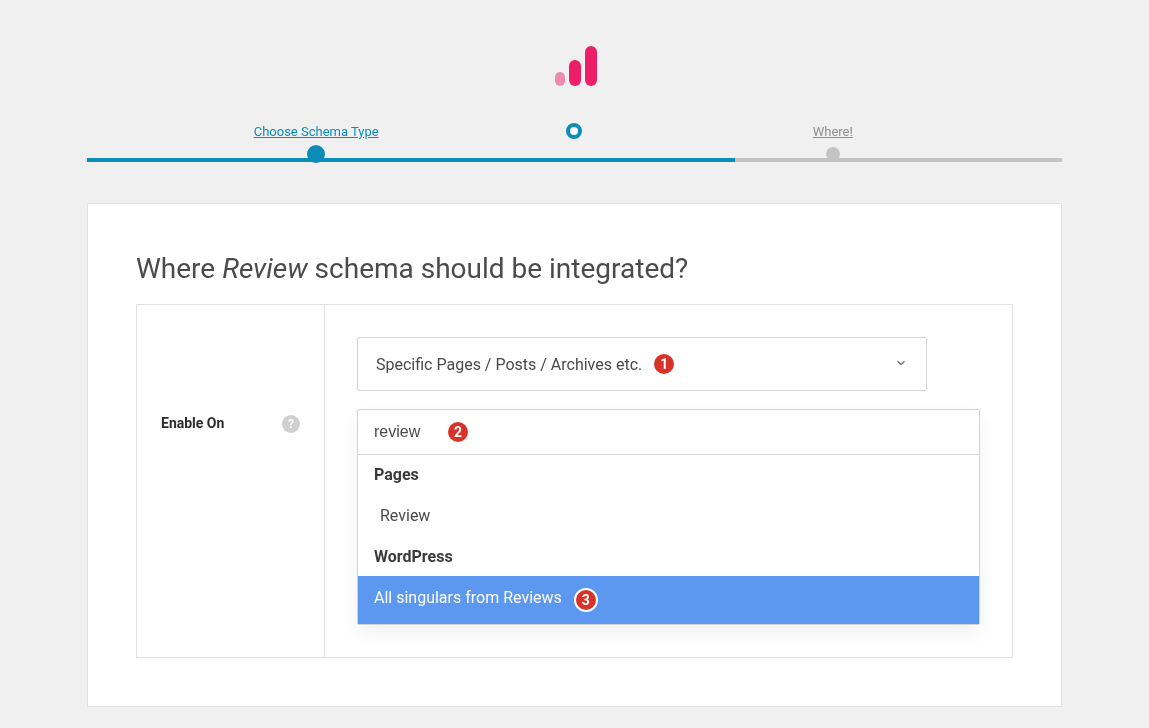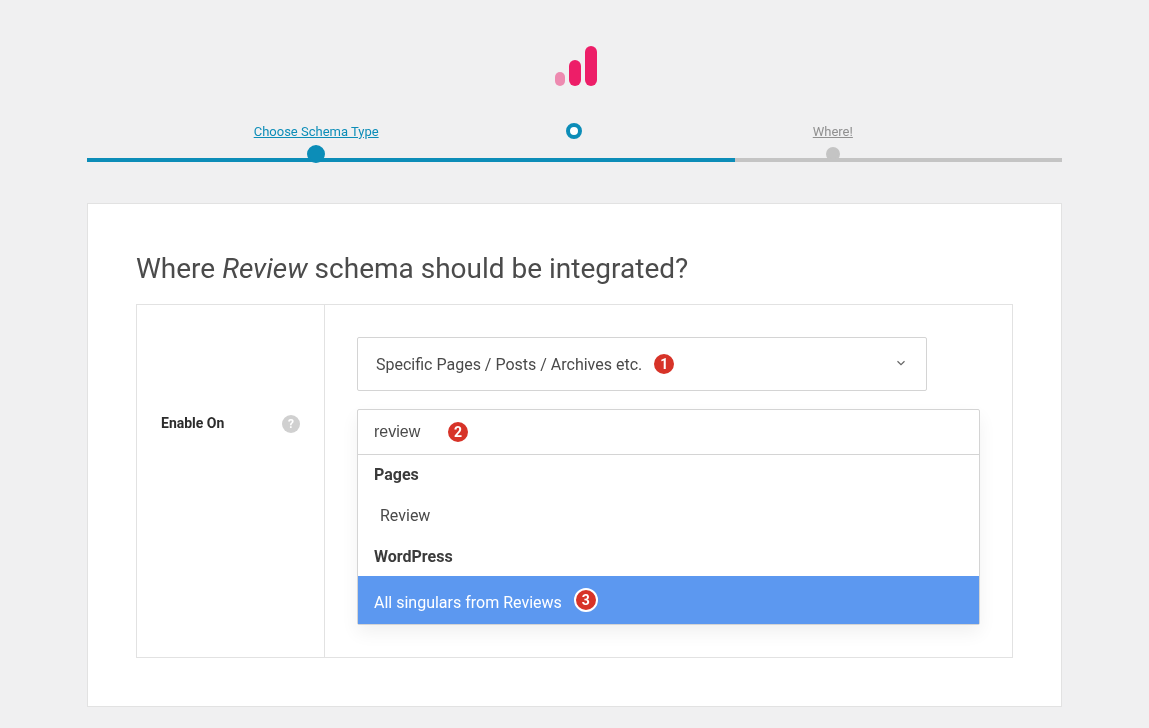--- a/index.html
+++ b/index.html
@@ -161,21 +161,21 @@
     .group-item {
       padding: 12px 22px;
       font-size: 16px;
       color: #4a4a4a;
       cursor: pointer;
     }
     .group-item.highlight {
       background: #5c98f0;
       color: #fff;
       display: flex;
-      align-items: flex-end;
+      align-items: flex-start;
       gap: 12px;
       padding-left: 16px;
     }
     .badge {
       display: inline-flex;
       width: 24px; height: 24px;
       border-radius: 50%;
       background: #d73328;
       color: #fff;
       font-weight: 700;

